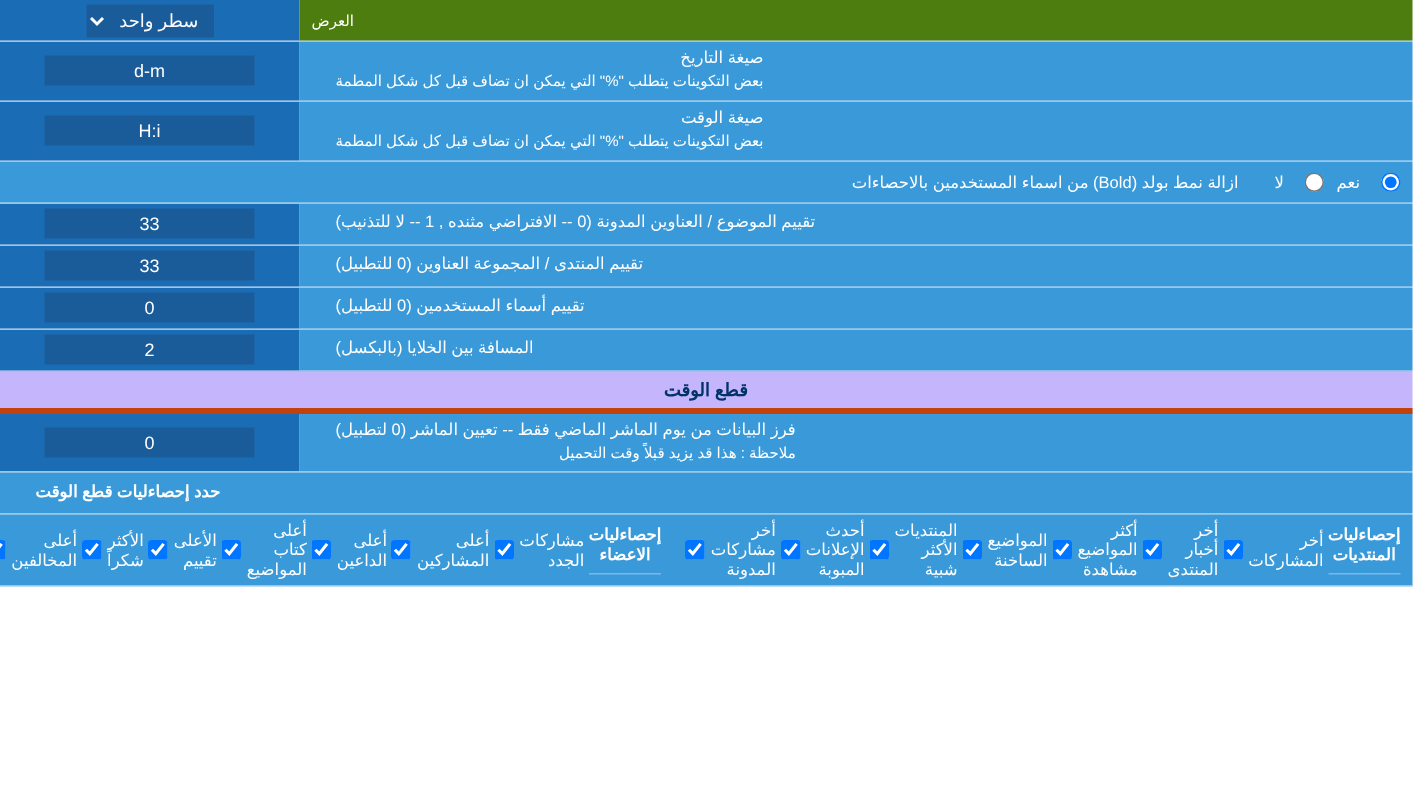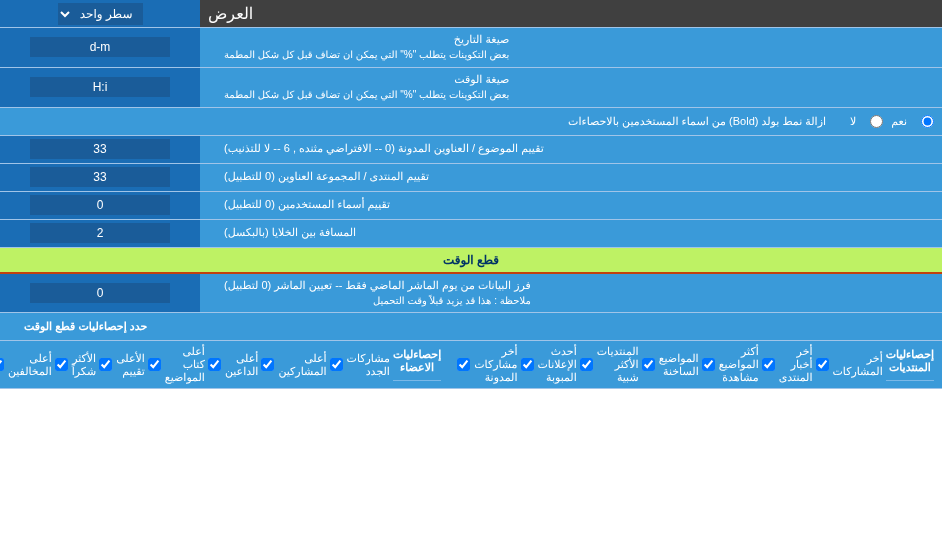--- a/index.html
+++ b/index.html
@@ -45,27 +45,27 @@
       color: #fff;
       border: none;
       text-align: center;
       width: 140px;
       padding: 3px 6px;
       font-size: 12px;
       outline: none;
     }
 
     .section-header {
-      background: #bef264;
+      background: #c4b5fd;
       color: #003366;
       font-weight: bold;
       text-align: center;
       padding: 5px 8px;
       font-size: 12px;
-      border-bottom: 2px solid #c2410c;
+      border-bottom: 4px solid #c2410c;
     }
 
     .radio-cell {
       background: #3a9ad9;
       display: flex;
       align-items: center;
       justify-content: flex-end;
       padding: 4px 8px;
       gap: 8px;
       color: #fff;
@@ -124,28 +124,28 @@
 
     
     .top-row {
       display: flex;
       align-items: stretch;
       border-bottom: 1px solid #a0c4e8;
       min-height: 28px;
     }
 
     .top-label {
-      background: #404040;
+      background: #4d7c0f;
       color: #fff;
       padding: 4px 8px;
       display: flex;
       align-items: center;
       justify-content: flex-end;
       flex: 1;
-      font-size: 16px;
+      font-size: 10px;
     }
 
     .top-input {
       background: #1a6db5;
       display: flex;
       align-items: center;
       justify-content: center;
       width: 200px;
       min-width: 160px;
       flex-shrink: 0;
@@ -200,21 +200,21 @@
     <label>
       <input type="radio" name="bold" style="">
       <span>لا</span>
     </label>
     <span style="margin-right: 16px; flex:1; text-align:right">ازالة نمط بولد (Bold) من اسماء المستخدمين بالاحصاءات</span>
   </div>
 </div>
 
 <div class="row">
   <div class="label-cell">
-    <span>تقييم الموضوع / العناوين المدونة (0 -- الافتراضي مثنده , 6 -- لا للتذنيب)</span>
+    <span>تقييم الموضوع / العناوين المدونة (0 -- الافتراضي مثنده , 1 -- لا للتذنيب)</span>
   </div>
   <div class="input-cell">
     <input type="text" value="33" style="">
   </div>
 </div>
 
 <div class="row">
   <div class="label-cell">
     <span>تقييم المنتدى / المجموعة العناوين (0 للتطبيل)</span>
   </div>

